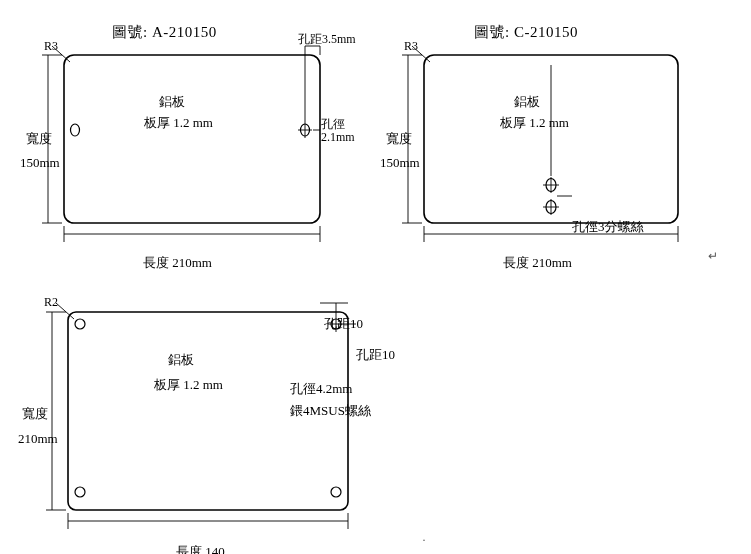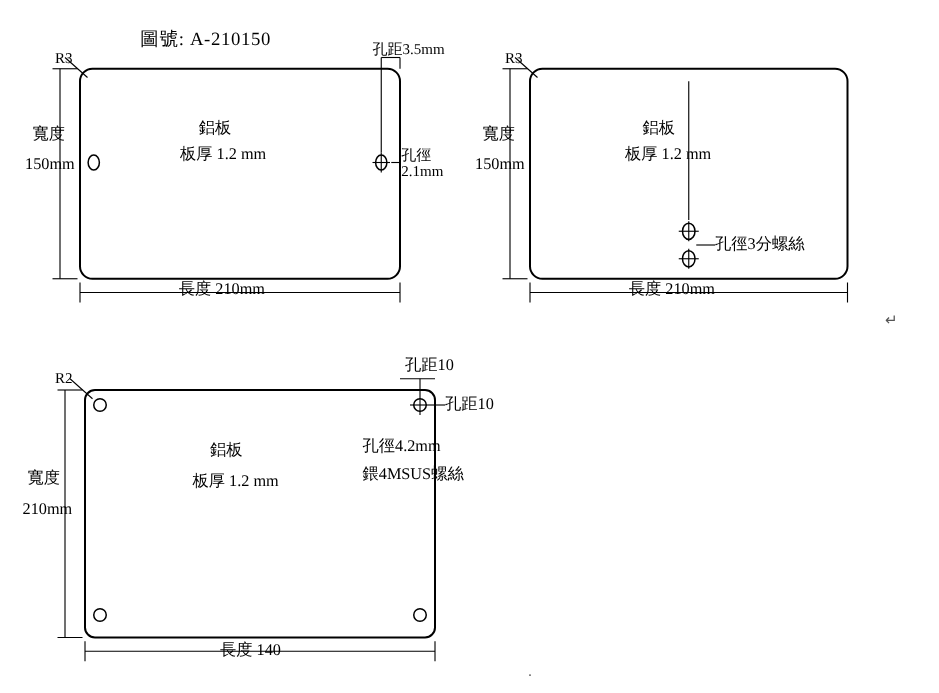--- a/index.html
+++ b/index.html
@@ -27,20 +27,21 @@
     line-height: 1.1;
     font-family: "Liberation Serif", serif;
     color: #000;
   }
   .title {
     font-size: 15px;
     letter-spacing: 0.5px;
   }
   .dim {
     font-size: 13px;
+    margin-top: 32px;
   }
   .small {
     font-size: 12px;
   }
   .inner {
     font-size: 13px;
   }
   svg {
     position: absolute;
     left: 0; top: 0;
@@ -151,20 +152,21 @@
   <div class="lbl small" style="left:40px; top:40px;">R3</div>
   <div class="lbl dim" style="left:22px; top:100px;">寬度</div>
   <div class="lbl dim" style="left:16px; top:124px;">150mm</div>
   <div class="lbl inner" style="left:155px; top:95px;">鋁板</div>
   <div class="lbl inner" style="left:140px; top:116px;">板厚 1.2 mm</div>
   <div class="lbl dim" style="left:139px; top:224px;">長度 210mm</div>
   <div class="lbl small" style="left:294px; top:33px;font-family:Liberation Serif, serif;">孔距3.5mm</div>
   <div class="lbl small" style="left:317px; top:118px;font-family:Liberation Serif, serif;">孔徑
 2.1mm</div>
 
+  <div class="lbl title" style="left:470px; top:24px;">圖號: C-210150</div>
   <div class="lbl small" style="left:400px; top:40px;">R3</div>
   <div class="lbl dim" style="left:382px; top:100px;">寬度</div>
   <div class="lbl dim" style="left:376px; top:124px;">150mm</div>
   <div class="lbl inner" style="left:510px; top:95px;">鋁板</div>
   <div class="lbl inner" style="left:496px; top:116px;">板厚 1.2 mm</div>
   <div class="lbl dim" style="left:499px; top:224px;">長度 210mm</div>
   <div class="lbl dim" style="left:568px; top:188px;">孔徑3分螺絲</div>
 
   <div class="lbl small" style="left:40px; top:296px;">R2</div>
   <div class="lbl dim" style="left:18px; top:375px;">寬度</div>

